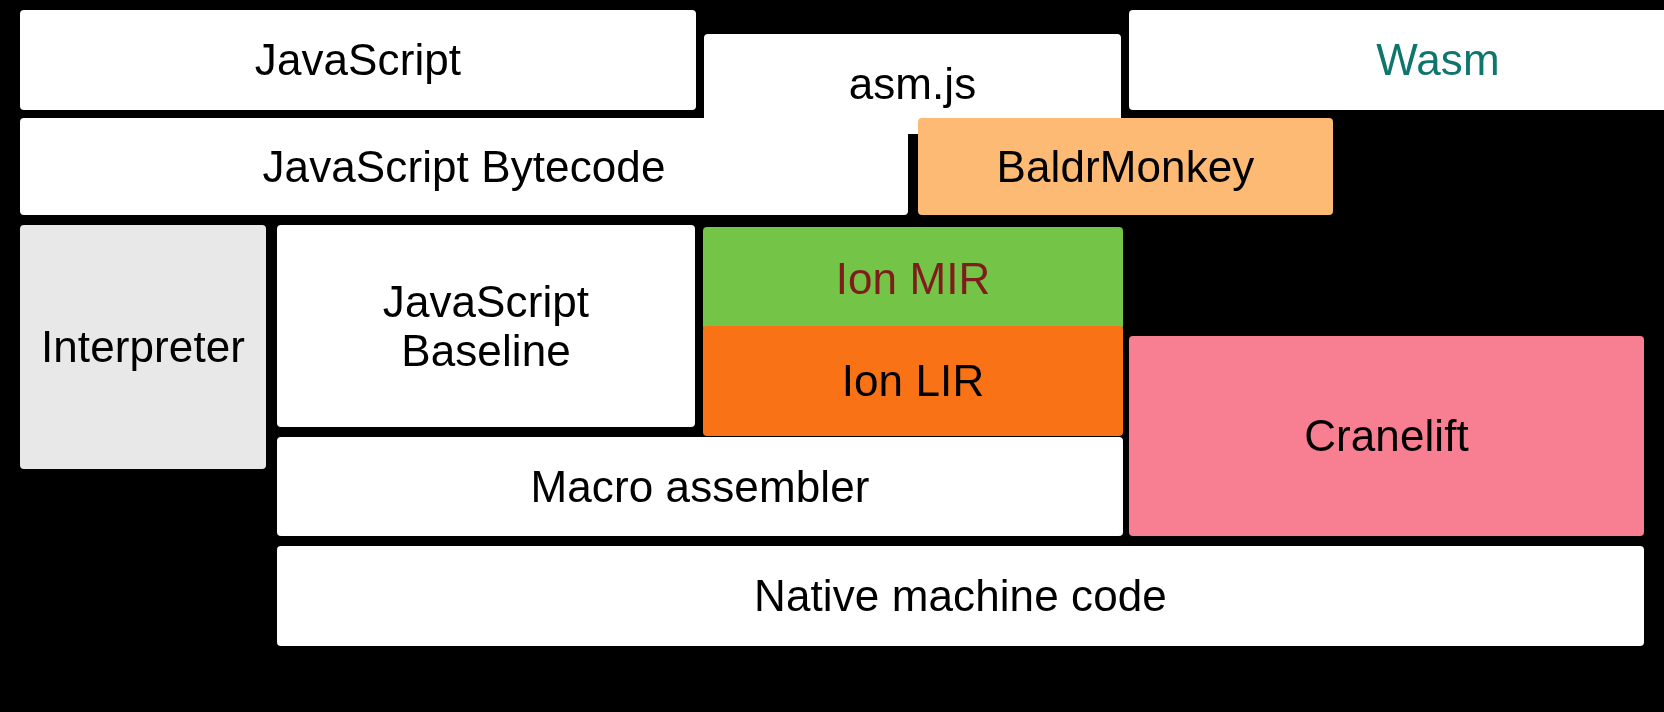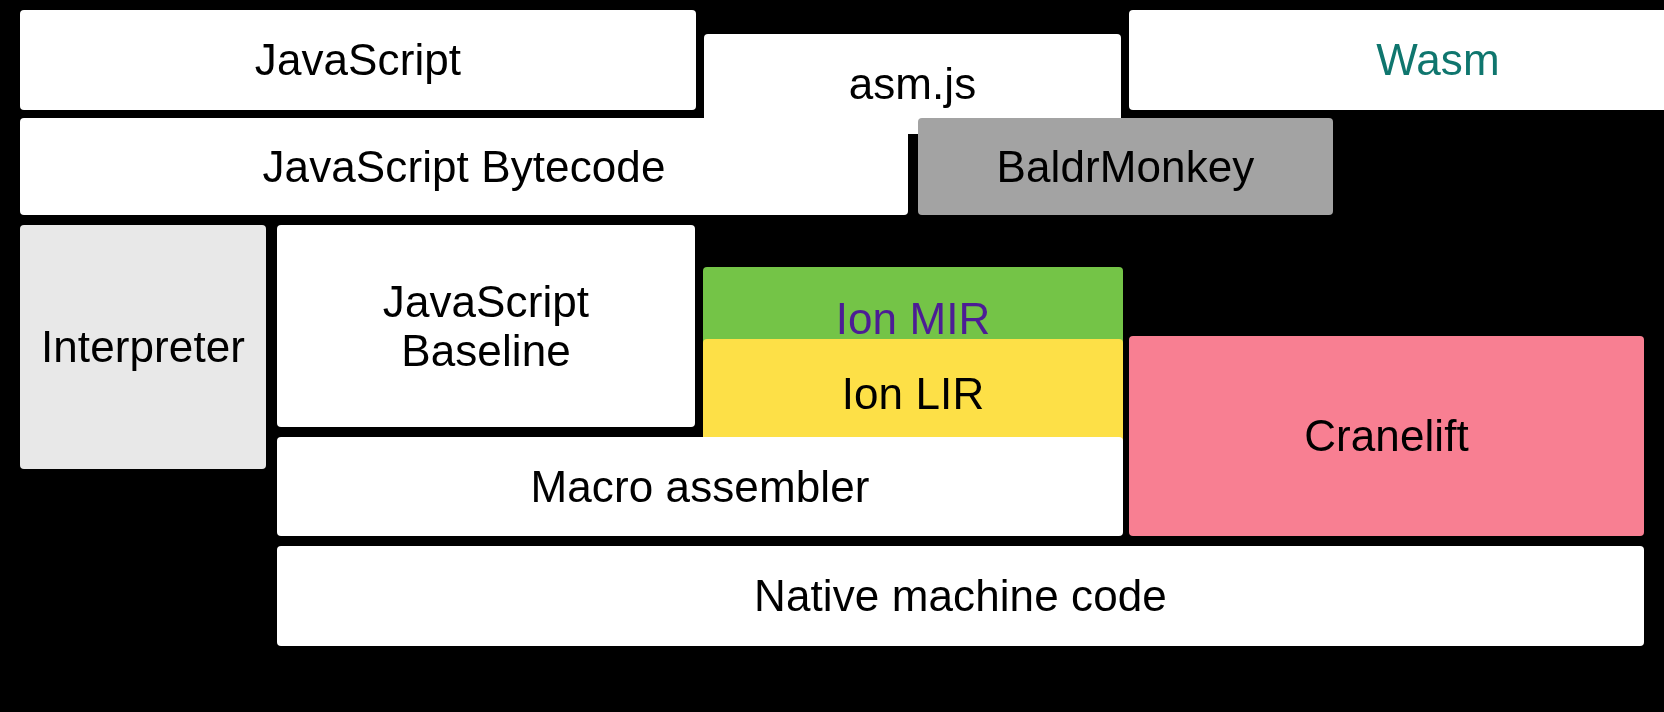--- a/index.html
+++ b/index.html
@@ -37,22 +37,22 @@
   }
 </style>
 </head>
 <body>
 
 <div id="diagram" style="background: rgb(0, 0, 0);">
     <div class="node" style="left: 20px; top: 10px; width: 676px; height: 100px; background: rgb(255, 255, 255); color: rgb(0, 0, 0);">JavaScript</div>
     <div class="node" style="left: 704px; top: 10px; width: 417px; height: 100px; background: rgb(255, 255, 255); color: rgb(0, 0, 0); margin-top: 24px;">asm.js</div>
     <div class="node" style="left: 1129px; top: 10px; width: 618px; height: 100px; background: rgb(255, 255, 255); color: #0f766e;">Wasm</div>
     <div class="node" style="left: 20px; top: 118px; width: 888px; height: 97px; background: rgb(255, 255, 255); color: rgb(0, 0, 0);">JavaScript Bytecode</div>
-    <div class="node" style="left: 918px; top: 118px; width: 415px; height: 97px; background: #a3a3a3; color: rgb(0, 0, 0); text-align: center;">BaldrMonkey</div>
+    <div class="node" style="left: 918px; top: 118px; width: 415px; height: 97px; background: #fdba74; color: rgb(0, 0, 0); text-align: center;">BaldrMonkey</div>
     <div class="node" style="left: 20px; top: 225px; width: 246px; height: 244px; background: rgb(232, 232, 232); color: rgb(0, 0, 0);">Interpreter</div>
     <div class="node" style="left: 277px; top: 225px; width: 418px; height: 202px; background: rgb(255, 255, 255); color: rgb(0, 0, 0);">JavaScript
 Baseline</div>
-    <div class="node" style="left: 703px; top: 227px; width: 420px; height: 103px; background: rgb(116, 196, 71); color: #4c1d95; margin-top: 40px;">Ion MIR</div>
-    <div class="node" style="left: 703px; top: 339px; width: 420px; height: 110px; background: #fde047; color: rgb(0, 0, 0);">Ion LIR</div>
+    <div class="node" style="left: 703px; top: 227px; width: 420px; height: 103px; background: rgb(116, 196, 71); color: #7f1d1d;">Ion MIR</div>
+    <div class="node" style="left: 703px; top: 326px; width: 420px; height: 110px; background: #f97316; color: rgb(0, 0, 0);">Ion LIR</div>
     <div class="node" style="left: 277px; top: 437px; width: 846px; height: 99px; background: rgb(255, 255, 255); color: rgb(0, 0, 0);">Macro assembler</div>
     <div class="node" style="left: 277px; top: 546px; width: 1367px; height: 100px; background: rgb(255, 255, 255); color: rgb(0, 0, 0);">Native machine code</div>
     <div class="node" style="left: 1129px; top: 336px; width: 515px; height: 200px; background: rgb(248, 127, 146); color: rgb(0, 0, 0);">Cranelift</div>
   </div>
 
 </body></html>

